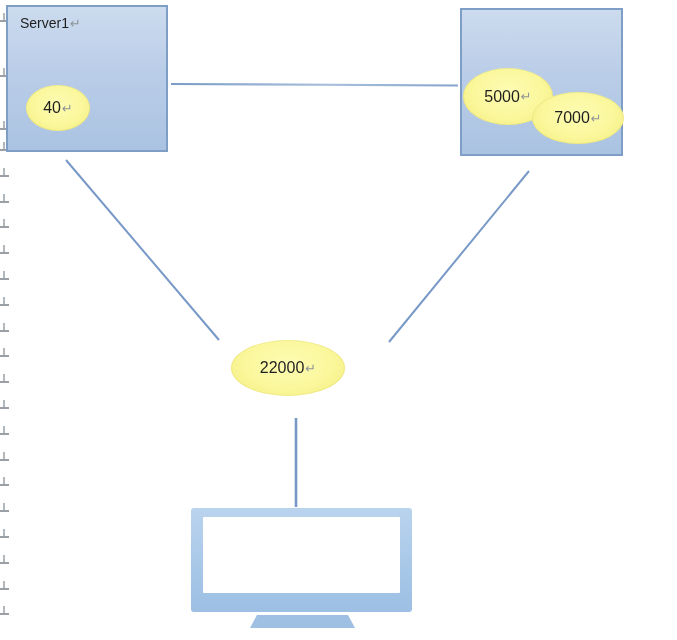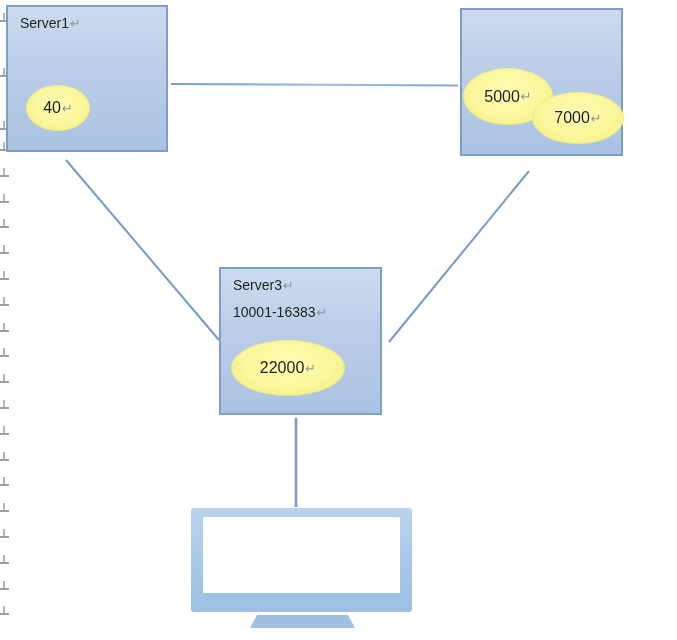--- a/index.html
+++ b/index.html
@@ -65,24 +65,20 @@
     <line x1="296" y1="418" x2="296" y2="507" stroke="#7899c7" stroke-width="2.6"></line>
   </svg>
 
   <div class="node" style="left:6px;top:5px;width:162px;height:147px">
     <div class="node-line"><span>Server1</span><span class="pmark">↵</span></div>
   </div>
 
   <div class="node" style="left:460px;top:8px;width:163px;height:148px">
   </div>
 
-  <div class="node" style="left:219px;top:267px;width:163px;height:148px">
-    <div class="node-line"><span>Server3</span><span class="pmark">↵</span></div>
-    <div class="node-line"><span>10001-16383</span><span class="pmark">↵</span></div>
-  </div>
 
   <div class="slot" style="left:26px;top:85px;width:64px;height:46px">
       <span>40</span>
       <span class="pmark">↵</span>
     </div>
 
   <div class="slot" style="left:463px;top:68px;width:90px;height:57px">
       <span>5000</span>
       <span class="pmark">↵</span>
     </div>

